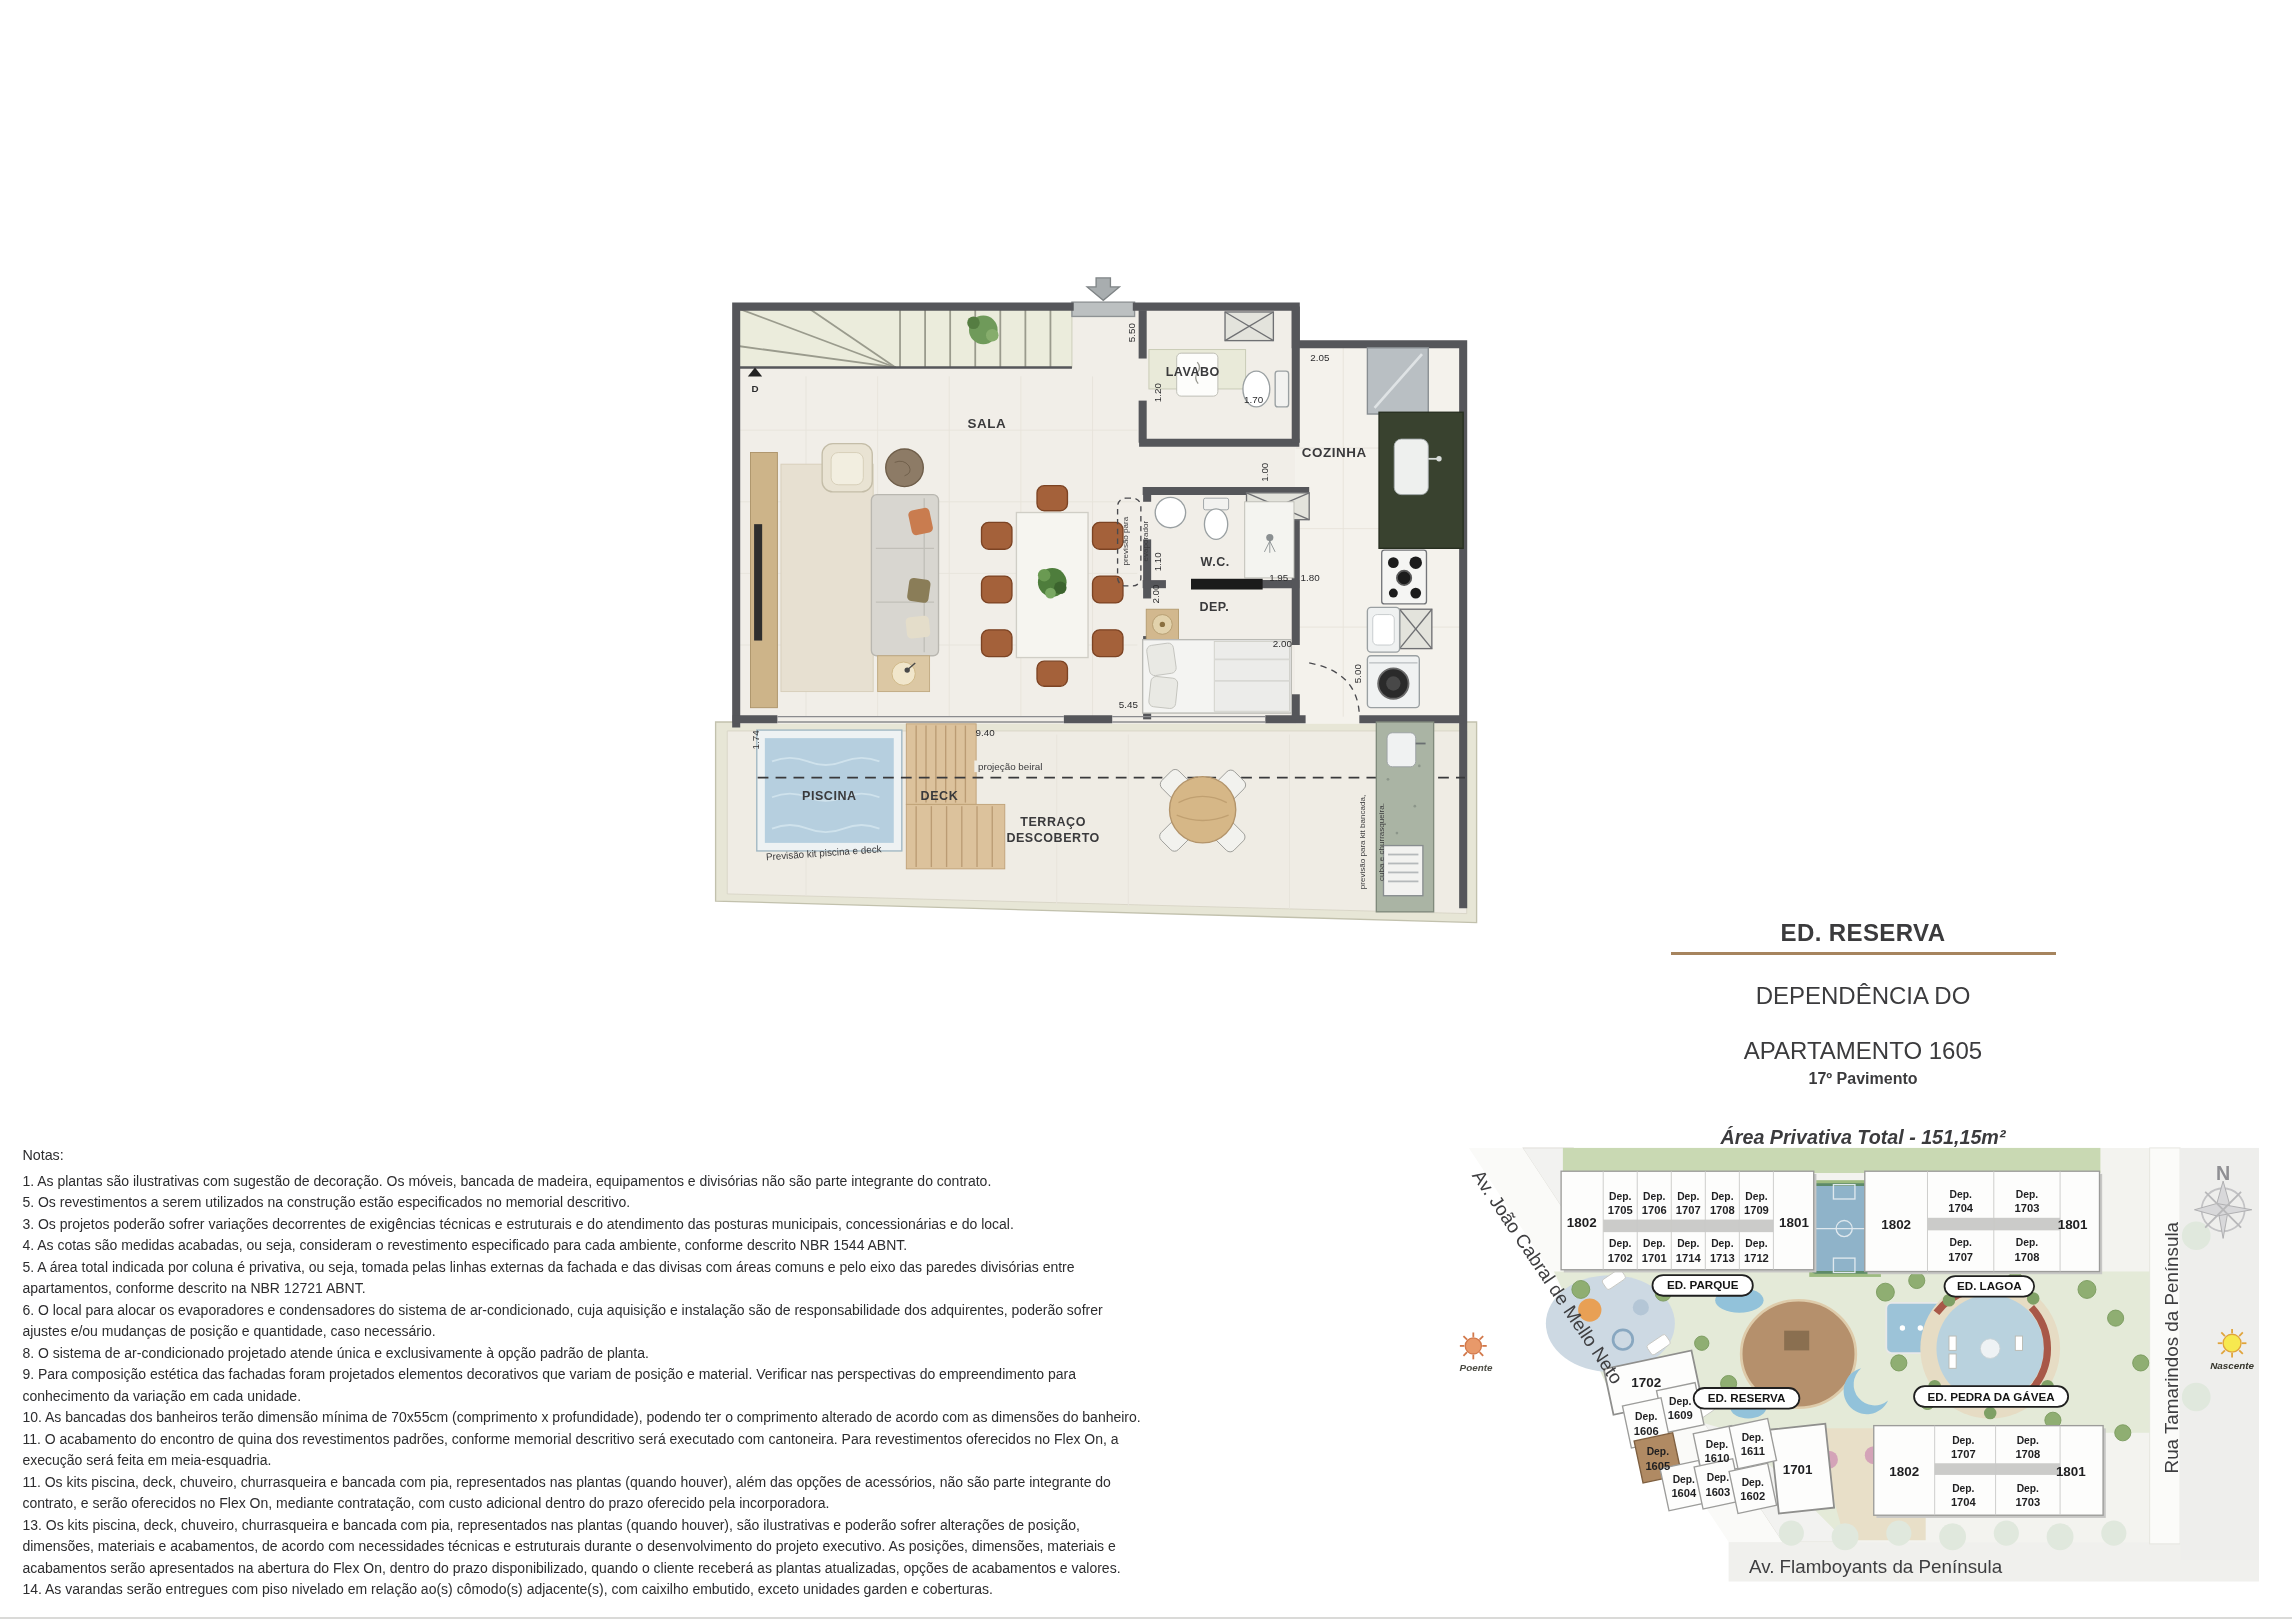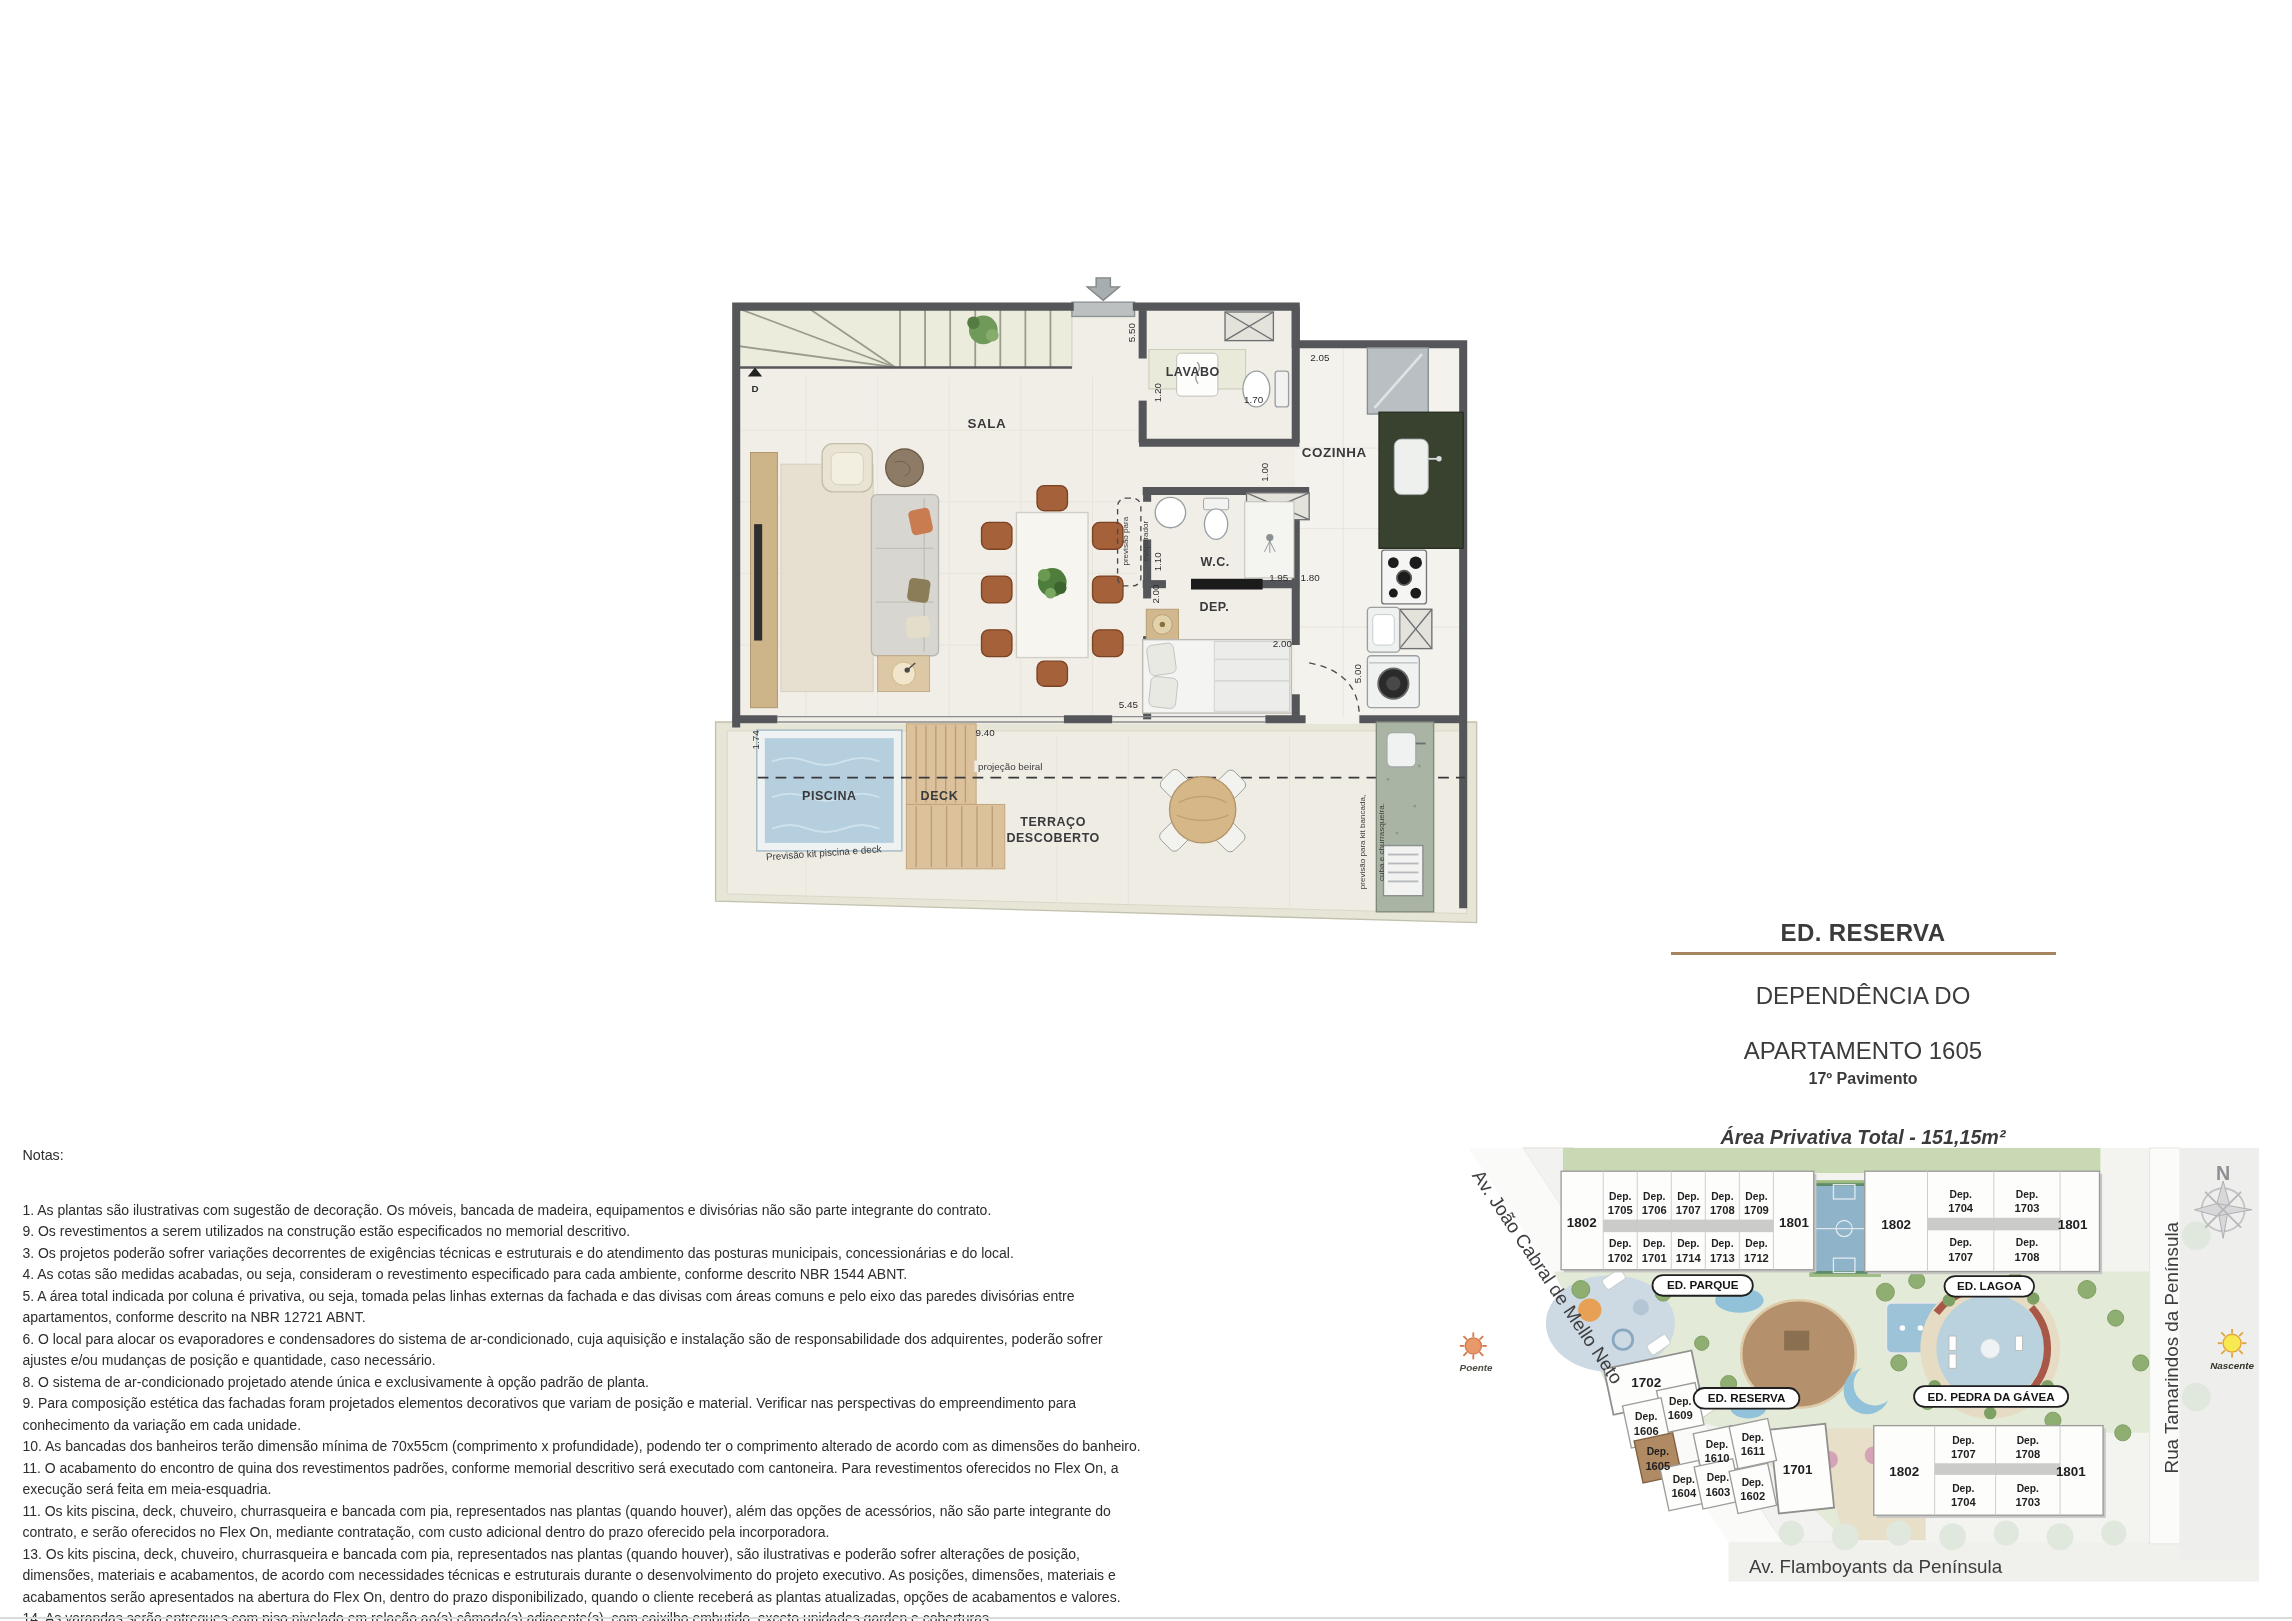--- a/index.html
+++ b/index.html
@@ -8,21 +8,21 @@
   #plan-svg{position:absolute;left:712px;top:269px;width:770px;height:667px;}
   #map-svg{position:absolute;left:1433px;top:1137px;width:860px;height:485px;}
   .title-block{position:absolute;left:1657px;top:919px;width:412px;text-align:center;color:#3b3b3d;}
   .title-block .bname{font-size:24px;font-weight:bold;letter-spacing:0.4px;}
   .title-block .rule{width:385px;height:2.7px;background:#a6845e;margin:5.4px auto 12.5px auto;}
   .title-block .l1,.title-block .l2{font-size:24px;font-weight:normal;line-height:28px;margin-top:27px;}
   .title-block .l3{font-size:16px;font-weight:bold;line-height:28px;}
   .title-block .area{margin-top:32px;font-size:19.7px;font-weight:bold;font-style:italic;line-height:25px;}
   .title-block .area2{font-size:19.7px;font-weight:bold;font-style:italic;line-height:25px;}
   .notes{position:absolute;left:22.4px;top:1145px;width:1127px;color:#2d2d2f;}
-  .notes .nh{font-size:14.3px;line-height:21.5px;margin-bottom:33px;}
+  .notes .nh{font-size:14.3px;line-height:21.5px;margin-bottom:4px;}
   .notes .note{font-size:14px;line-height:21.5px;}
   .bottom-edge{position:absolute;left:0;top:1617px;width:2293px;height:1.8px;background:#dadad8;}
   
   text{font-family:"Liberation Sans",sans-serif;}
   .lbl{font-size:14px;font-weight:bold;fill:#3a3a3c;letter-spacing:.6px;text-anchor:middle;}
   .lbl-lg{font-size:15px;}
   .dim{font-size:11px;fill:#2c2c2e;text-anchor:middle;}
   .ann{font-size:9px;fill:#3c3c3e;text-anchor:middle;}
   .ann-md{font-size:11px;fill:#3c3c3e;text-anchor:middle;}
   .m-dep{font-size:11.5px;font-weight:bold;fill:#1f1f21;text-anchor:middle;}
@@ -324,21 +324,21 @@
   <div class="l1">DEPENDÊNCIA DO</div>
   <div class="l2">APARTAMENTO 1605</div>
   <div class="l3">17º Pavimento</div>
   <div class="area">Área Privativa Total - 151,15m²</div>
   <div class="area2">(Pavto Inferior + Pavto Superior)</div>
 </div>
 
 <div class="notes">
   <div class="nh">Notas:</div>
   <div class="note">1. As plantas são ilustrativas com sugestão de decoração. Os móveis, bancada de madeira, equipamentos e divisórias não são parte integrante do contrato.</div>
-  <div class="note">9. Os revestimentos a serem utilizados na construção estão especificados no memorial descritivo.</div>
+  <div class="note">5. Os revestimentos a serem utilizados na construção estão especificados no memorial descritivo.</div>
   <div class="note">3. Os projetos poderão sofrer variações decorrentes de exigências técnicas e estruturais e do atendimento das posturas municipais, concessionárias e do local.</div>
   <div class="note">4. As cotas são medidas acabadas, ou seja, consideram o revestimento especificado para cada ambiente, conforme descrito NBR 1544 ABNT.</div>
   <div class="note">5. A área total indicada por coluna é privativa, ou seja, tomada pelas linhas externas da fachada e das divisas com áreas comuns e pelo eixo das paredes divisórias entre apartamentos, conforme descrito na NBR 12721 ABNT.</div>
   <div class="note">6. O local para alocar os evaporadores e condensadores do sistema de ar-condicionado, cuja aquisição e instalação são de responsabilidade dos adquirentes, poderão sofrer ajustes e/ou mudanças de posição e quantidade, caso necessário.</div>
   <div class="note">8. O sistema de ar-condicionado projetado atende única e exclusivamente à opção padrão de planta.</div>
   <div class="note">9. Para composição estética das fachadas foram projetados elementos decorativos que variam de posição e material. Verificar nas perspectivas do empreendimento para conhecimento da variação em cada unidade.</div>
   <div class="note">10. As bancadas dos banheiros terão dimensão mínima de 70x55cm (comprimento x profundidade), podendo ter o comprimento alterado de acordo com as dimensões do banheiro.</div>
   <div class="note">11. O acabamento do encontro de quina dos revestimentos padrões, conforme memorial descritivo será executado com cantoneira. Para revestimentos oferecidos no Flex On, a execução será feita em meia-esquadria.</div>
   <div class="note">11. Os kits piscina, deck, chuveiro, churrasqueira e bancada com pia, representados nas plantas (quando houver), além das opções de acessórios, não são parte integrante do contrato, e serão oferecidos no Flex On, mediante contratação, com custo adicional dentro do prazo oferecido pela incorporadora.</div>
   <div class="note">13. Os kits piscina, deck, chuveiro, churrasqueira e bancada com pia, representados nas plantas (quando houver), são ilustrativas e poderão sofrer alterações de posição, dimensões, materiais e acabamentos, de acordo com necessidades técnicas e estruturais durante o desenvolvimento do projeto executivo. As posições, dimensões, materiais e acabamentos serão apresentados na abertura do Flex On, dentro do prazo disponibilizado, quando o cliente receberá as plantas atualizadas, opções de acabamentos e valores.</div>

